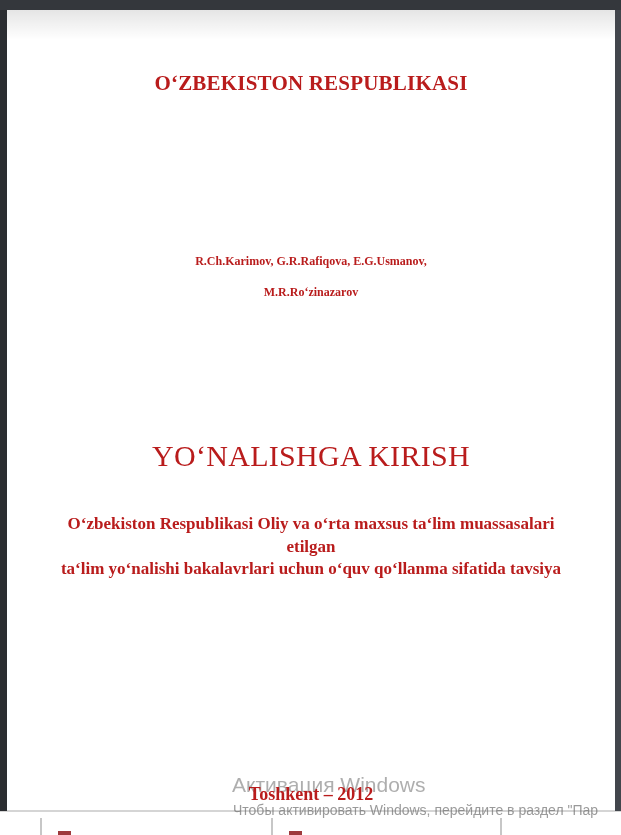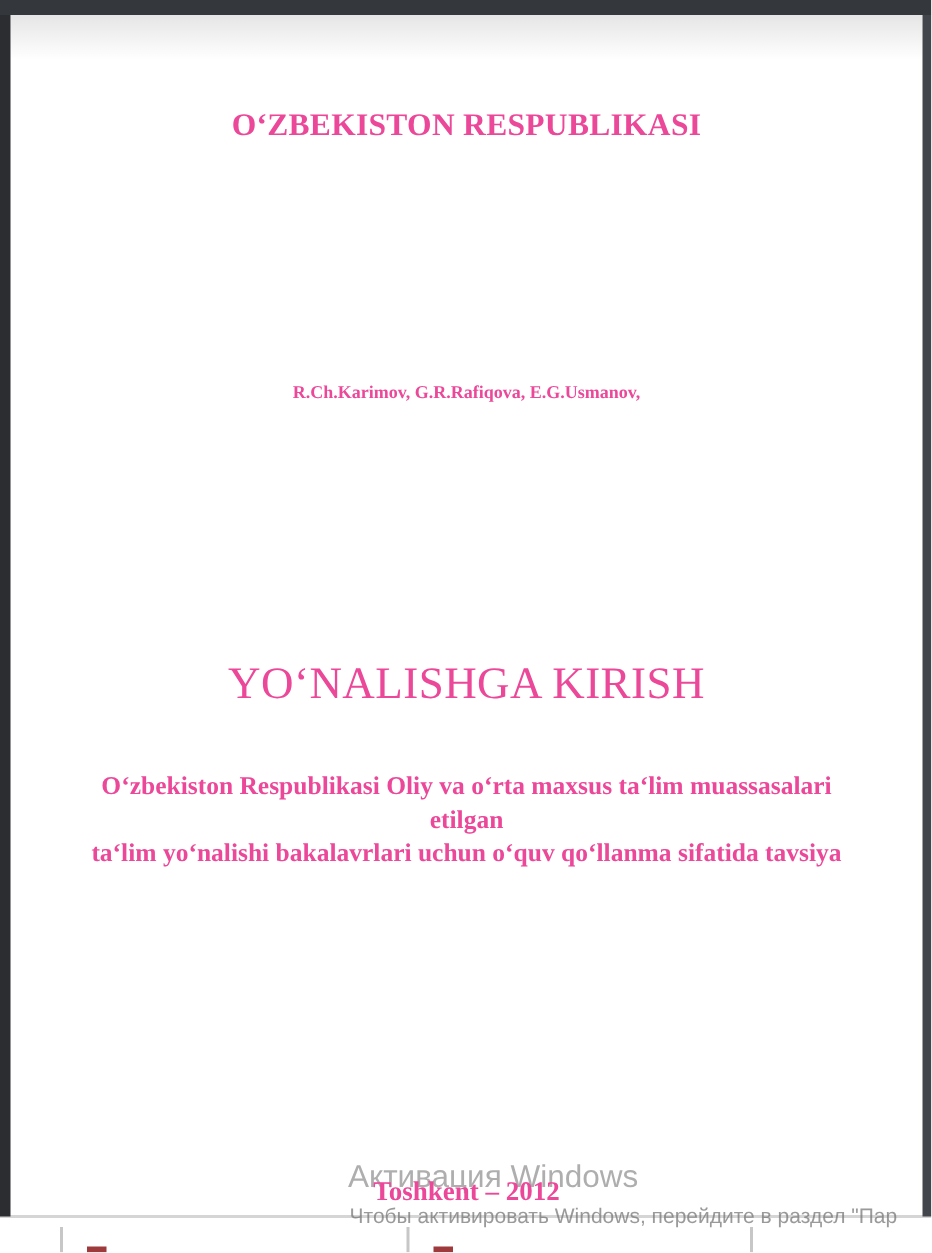--- a/index.html
+++ b/index.html
@@ -23,21 +23,21 @@
   }
   .page {
     position: absolute; left: 7px; top: 10px; width: 608px; height: 801px;
     background: #ffffff;
   }
   .page-top-shadow {
     position: absolute; left: 0; top: 0; width: 100%; height: 30px;
     background: linear-gradient(to bottom, rgba(0,0,0,0.10), rgba(0,0,0,0));
     z-index: 1;
   }
-  .textblock { position: relative; z-index: 4; text-align: center; color: #ec4899; }
+  .textblock { position: relative; z-index: 4; text-align: center; color: #b91c1c; }
   .ministry {
     position: absolute; left: 0; top: 56px; width: 100%;
     font-size: 21px; font-weight: bold; line-height: 34px; letter-spacing: 0.2px;
   }
   .authors {
     position: absolute; left: 0; top: 236px; width: 100%;
     font-size: 12px; font-weight: bold; line-height: 31px;
   }
   .main-title {
     position: absolute; left: 0; top: 426px; width: 100%;
@@ -87,20 +87,21 @@
 
   <div class="page">
     <div class="page-top-shadow"></div>
 
     <div class="textblock ministry">
       <div>O‘ZBEKISTON RESPUBLIKASI</div>
     </div>
 
     <div class="textblock authors">
       <div>R.Ch.Karimov, G.R.Rafiqova, E.G.Usmanov,</div>
+      <div>M.R.Ro‘zinazarov</div>
     </div>
 
     <div class="textblock main-title">YO‘NALISHGA KIRISH</div>
 
     <div class="textblock annotation">
       <div>O‘zbekiston Respublikasi Oliy va o‘rta maxsus ta‘lim muassasalari</div>
       <div>etilgan</div>
       <div>ta‘lim yo‘nalishi bakalavrlari uchun o‘quv qo‘llanma sifatida tavsiya</div>
     </div>
 

